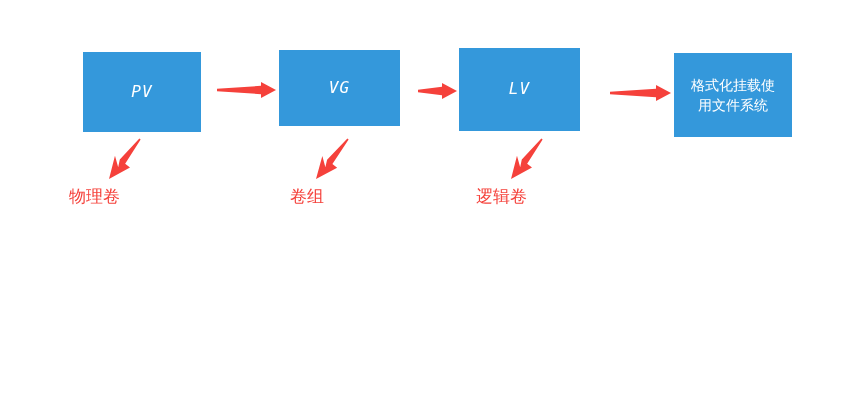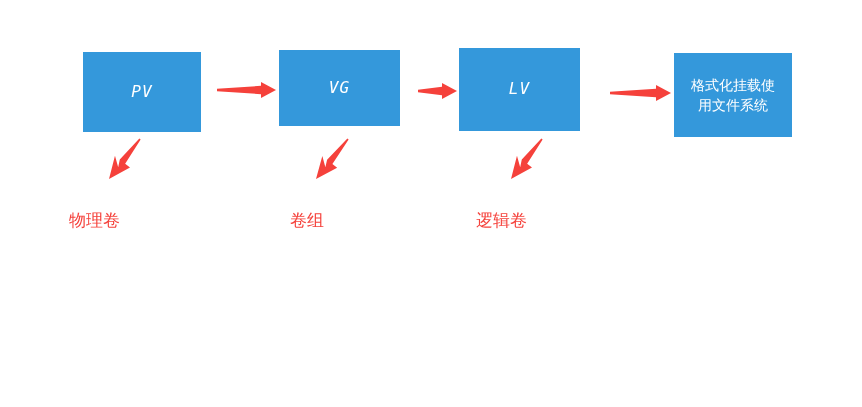--- a/index.html
+++ b/index.html
@@ -45,21 +45,20 @@
     white-space: pre-line;
     padding: 0 4px;
   }
   .annot-text {
     position: absolute;
     color: #f5413b;
     font-family: "DejaVu Serif", "Liberation Serif", serif;
     font-size: 17px;
     line-height: 1;
     white-space: nowrap;
-    margin-top: 24px;
   }
   .arrow-svg {
     position: absolute;
     overflow: visible;
     pointer-events: none;
   }
 </style>
 </head>
 <body>
 

